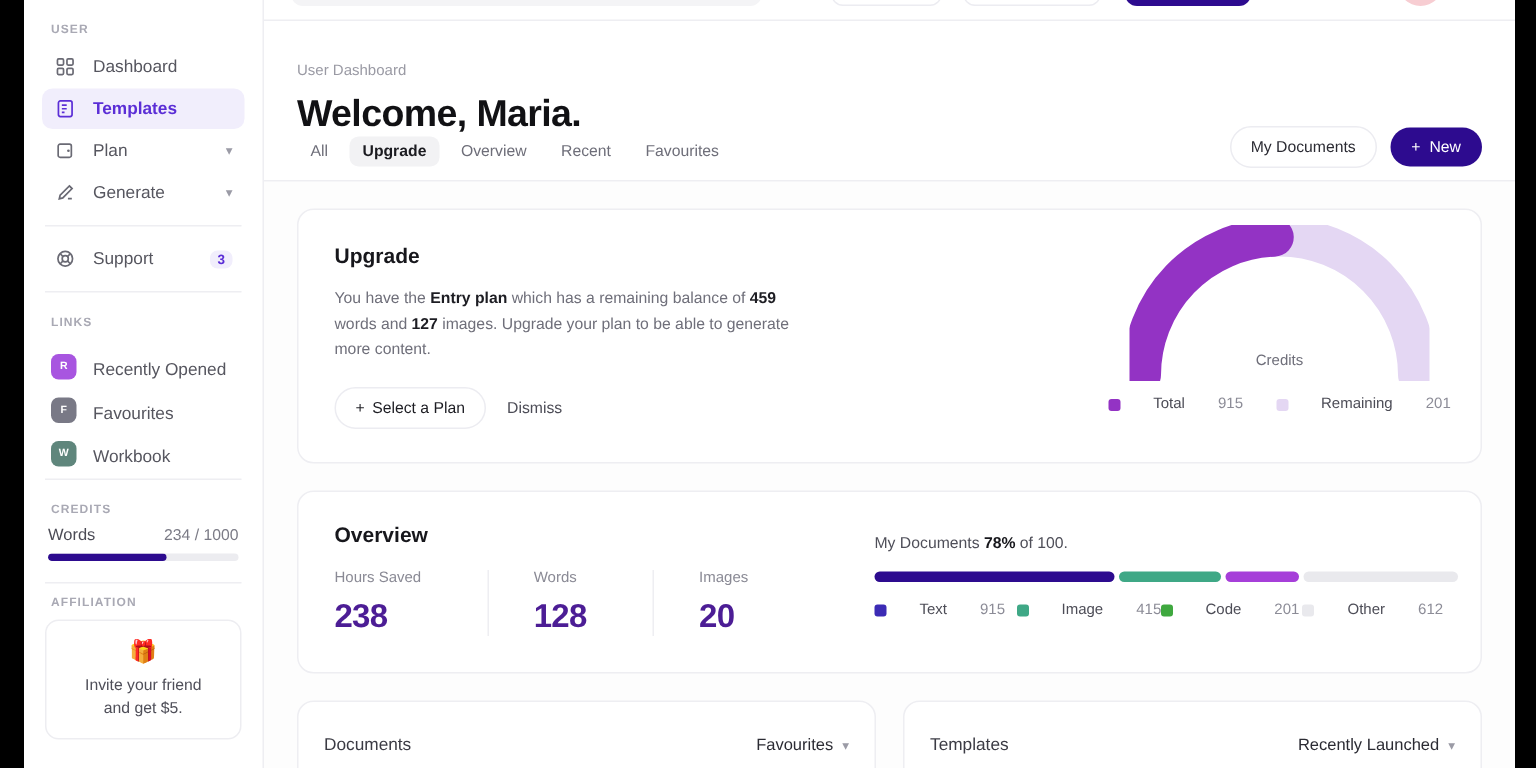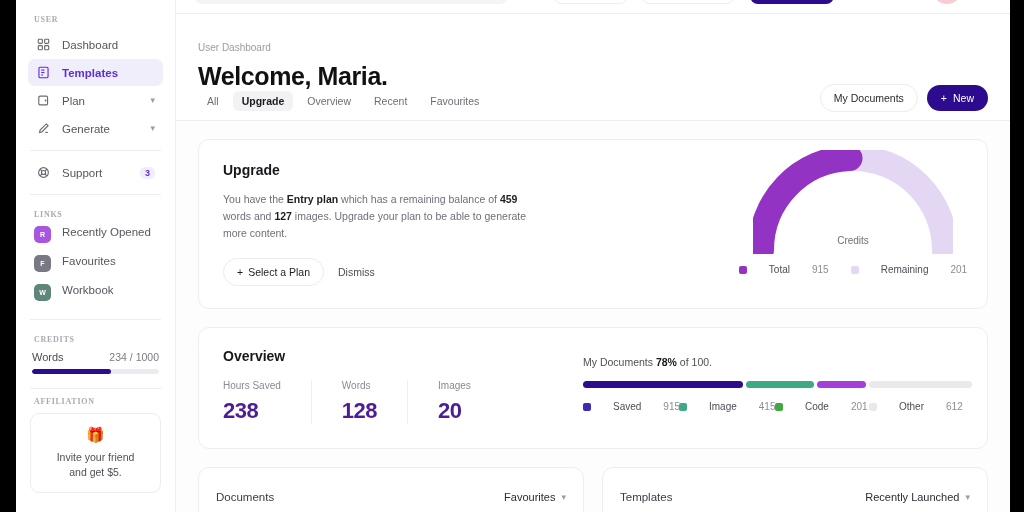--- a/index.html
+++ b/index.html
@@ -54,21 +54,20 @@
     width: 160px; height: 512px;
     background: #ffffff;
     border-right: 1px solid #eeeef2;
     padding: 0 12px;
   }
   .section-label {
     font-size: 8px; letter-spacing: .09em;
     color: #a9a9b4; text-transform: uppercase;
     font-weight: 600;
     margin: 15px 0 7px 6px;
-    font-family: Liberation Serif, serif;
   }
   .nav-item {
     display: flex; align-items: center;
     height: 27px; padding: 0 8px;
     border-radius: 7px;
     color: #56565f; font-size: 11.5px;
     cursor: pointer; margin-bottom: 1px;
     position: relative;
   }
   .nav-item .ico {
@@ -84,21 +83,21 @@
     margin-left: auto; color: #9b9ba6; font-size: 9px;
     line-height: 1;
   }
   .nav-item .badge {
     margin-left: auto; font-size: 9px; color: #5b2ed6;
     background: #f1eefc; border-radius: 5px;
     padding: 1px 5px; font-weight: 600;
   }
   .nav-div { height: 1px; background: #eeeef2; margin: 8px 2px; }
 
-  .link-item { display: flex; align-items: flex-start; height: 27px; padding: 0 6px; cursor: pointer; margin-bottom: 2px; }
+  .link-item { display: flex; align-items: flex-end; height: 27px; padding: 0 6px; cursor: pointer; margin-bottom: 2px; }
   .link-chip {
     width: 17px; height: 17px; border-radius: 5px;
     color: #fff; font-size: 7px; font-weight: 700;
     display: flex; align-items: center; justify-content: center;
     margin-right: 11px; flex: 0 0 17px;
   }
   .link-item span.lbl { font-size: 11.5px; color: #56565f; }
 
   .credits-row {
     display: flex; justify-content: space-between; align-items: baseline;
@@ -179,21 +178,21 @@
   .gauge-value { font-size: 22px; font-weight: 700; color: #121217; letter-spacing: -.4px; }
   .gauge-label { font-size: 10px; color: #6f6f7a; margin-top: 3px; }
   .legend { display: flex; justify-content: center; gap: 22px; margin-top: 10px; }
   .legend-item { display: flex; align-items: center; gap: 22px; font-size: 10px; color: #4d4d57; }
   .sw { width: 8px; height: 8px; border-radius: 2px; flex: 0 0 8px; }
   .legend-num { color: #8c8c97; }
 
   
   .overview { padding: 20px 24px 24px; position: relative; min-height: 120px; }
   .stats { display: flex; margin-top: 16px; }
-  .stat { padding-right: 30px; margin-right: 30px; border-right: 1px solid #eeeef2; }
+  .stat { padding-right: 44px; margin-right: 30px; border-right: 1px solid #eeeef2; }
   .stat:last-child { border-right: none; }
   .stat .k { font-size: 10px; color: #8a8a95; }
   .stat .v { font-size: 22px; font-weight: 700; color: #4c1d95; margin-top: 7px; letter-spacing: -.5px; }
 
   .docs-panel { position: absolute; right: 24px; top: 28px; width: 380px; }
   .docs-caption { font-size: 10.5px; color: #4f4f59; }
   .docs-caption b { color: #17171c; font-weight: 700; }
   .seg-bar {
     display: flex; gap: 3px; height: 7px; margin-top: 13px;
   }
@@ -423,21 +422,21 @@
           </div>
           <div class="seg-bar">
             <div class="seg" id="seg-0" style="flex: 0 0 42%; background: rgb(45, 11, 143);"></div>
             <div class="seg" id="seg-1" style="flex: 0 0 18%; background: rgb(63, 168, 134);"></div>
             <div class="seg" id="seg-2" style="flex: 0 0 13%; background: rgb(166, 63, 217);"></div>
             <div class="seg" id="seg-3" style="flex: 0 0 27%; background: rgb(233, 233, 237);"></div>
           </div>
           <div class="seg-legend">
             <div class="legend-item">
               <span class="sw" style="background:#3c2bb5"></span>
-              <span>Saved</span>
+              <span>Text</span>
               <span class="legend-num">915</span>
             </div>
             <div class="legend-item">
               <span class="sw" style="background:#3fa886"></span>
               <span>Image</span>
               <span class="legend-num">415</span>
             </div>
             <div class="legend-item">
               <span class="sw" style="background:#3fa83f"></span>
               <span>Code</span>

